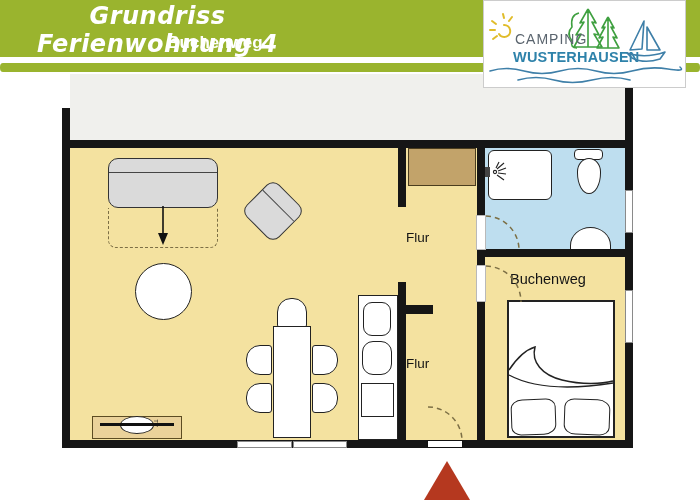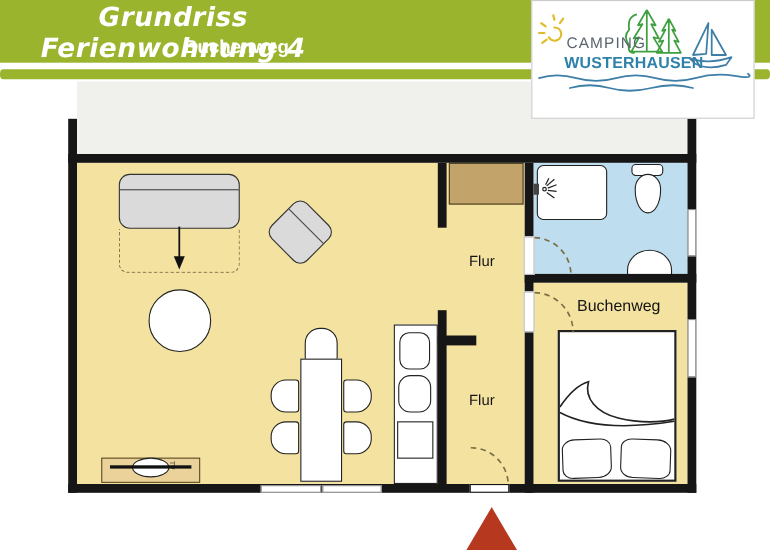--- a/index.html
+++ b/index.html
@@ -6,37 +6,37 @@
   #stage{position:relative;width:700px;height:500px;background:#fff;overflow:hidden;
          font-family:"Liberation Sans", sans-serif;}
   
   .band{position:absolute;left:0;top:0;width:700px;height:57px;background:var(--band-green);}
   .thinbar{position:absolute;left:0;top:63px;width:700px;height:9px;background:var(--band-green);border-radius:3px/4px;}
   .title{position:absolute;left:0;top:2px;width:315px;text-align:center;color:#fff;
          font-family:"DejaVu Sans", sans-serif;font-style:italic;font-weight:bold;
          font-size:24px;letter-spacing:.5px;}
   .subtitle{position:absolute;left:70px;top:33px;width:290px;text-align:center;color:#fff;
             font-size:17px;font-weight:600;}
-  .logo-box{position:absolute;left:483px;top:0;width:203px;height:108px;background:#fff;
+  .logo-box{position:absolute;left:483px;top:0;width:203px;height:88px;background:#fff;
             border:1px solid #ccc;box-sizing:border-box;z-index:6;}
   
   .abs{position:absolute;box-sizing:border-box;}
   .upper-area{background:var(--upper-area);}
   .floor{background:var(--floor);}
   .bathfloor{background:var(--bath);}
   .wall{position:absolute;background:var(--wall);z-index:3;}
   .win{position:absolute;background:#fff;border:1px solid #8a8a8a;box-sizing:border-box;z-index:4;}
   .doorgap{position:absolute;background:#fff;border:1px solid #b9b9b9;box-sizing:border-box;z-index:4;}
   .entrygap{position:absolute;background:#fff;border:1.3px solid #111;box-sizing:border-box;z-index:4;}
   
   .furn{position:absolute;background:#fff;border:1.6px solid #222;box-sizing:border-box;z-index:2;}
   .gfurn{position:absolute;background:var(--furniture-gray);border:1.6px solid #333;box-sizing:border-box;z-index:2;}
   .seam{position:absolute;left:0;top:0;width:100%;border-bottom:1.4px solid #444;}
   .dashedbox{position:absolute;border:1.6px dashed var(--dash);box-sizing:border-box;z-index:1;}
-  .roomlabel{position:absolute;color:#141414;font-size:14px;z-index:5;text-align:center;}
+  .roomlabel{position:absolute;color:#141414;font-size:14px;z-index:5;text-align:left;}
   .burner{position:absolute;background:#0a0a0a;border-radius:50%;}
   .drain{position:absolute;background:#fff;border:1.4px solid #222;border-radius:50%;box-sizing:border-box;}
   svg.overlay{position:absolute;left:0;top:0;z-index:5;pointer-events:none;}
   .tvtext{position:absolute;font-size:6px;color:#111;transform:rotate(90deg);z-index:3;}
 </style>
 </head>
 <body>
 
 <div id="stage">
 

